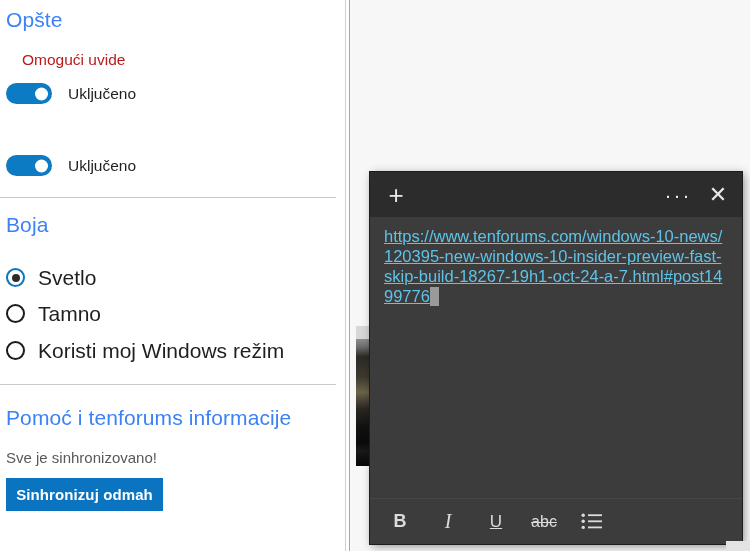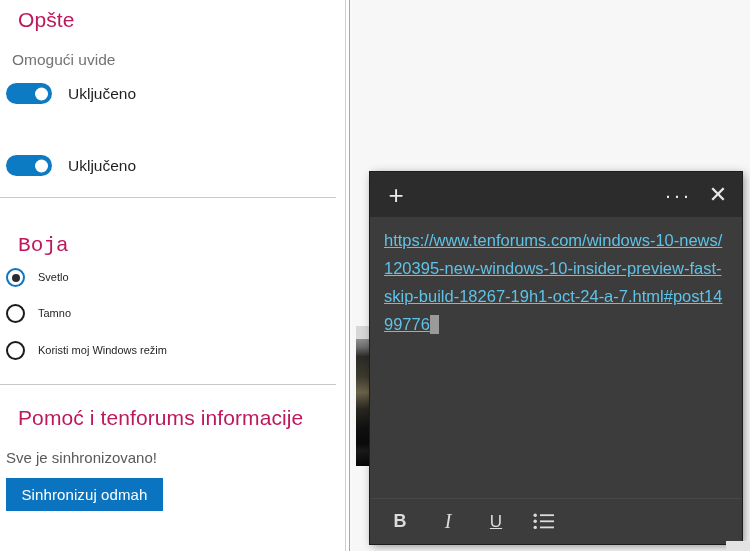--- a/index.html
+++ b/index.html
@@ -62,31 +62,30 @@
   }
   .pane-inner {
     position: relative;
     width: 100%;
     height: 100%;
   }
 
   .sec-title {
     position: absolute;
     left: 6px;
-    color: #be185d;
+    color: #3b82f6;
     font-size: 21px;
     font-weight: 400;
     letter-spacing: 0.1px;
     white-space: nowrap;
-    margin-left: 12px;
   }
   .item-label {
     position: absolute;
-    left: 12px;
-    color: #737373;
+    left: 22px;
+    color: #b91c1c;
     font-size: 15.5px;
     font-weight: 400;
     white-space: nowrap;
   }
 
   
   .toggle-row { position: absolute; left: 6px; height: 22px; }
   .toggle {
     position: absolute;
     left: 0; top: 0;
@@ -146,21 +145,21 @@
     transform: translate(-50%, -50%);
     width: 8px; height: 8px;
     border-radius: 50%;
     background: #2b2b2b;
   }
   .radio-text {
     position: absolute;
     left: 32px;
     top: -1px;
     color: #1f1f1f;
-    font-size: 11px;
+    font-size: 21px;
     line-height: 21px;
     white-space: nowrap;
   }
 
   .muted-text {
     position: absolute;
     left: 6px;
     color: #595959;
     font-size: 15px;
     white-space: nowrap;
@@ -169,21 +168,21 @@
   .primary-btn {
     position: absolute;
     left: 6px;
     width: 157px;
     height: 33px;
     background: #0a74c0;
     border: none;
     color: #ffffff;
     font-family: "Liberation Sans", sans-serif;
     font-size: 15px;
-    font-weight: 400;
+    font-weight: 700;
     letter-spacing: 0.1px;
     cursor: pointer;
     padding: 2px;
   }
 
   .link {
     position: absolute;
     left: 6px;
     color: #1a7bc0;
     font-size: 15.5px;
@@ -240,21 +239,21 @@
     top: 45px;
     right: 0;
     bottom: 46px;
     padding: 9px 14px 0 14px;
     box-sizing: border-box;
     overflow: hidden;
   }
   .note-link {
     color: #5fc3e8;
     font-size: 16.5px;
-    line-height: 28px;
+    line-height: 20px;
     text-decoration: underline;
     text-decoration-color: #5fc3e8;
     word-break: break-all;
     cursor: pointer;
   }
   .caret {
     display: inline-block;
     width: 9px;
     height: 19px;
     background: #9a9a9a;
@@ -324,21 +323,21 @@
 
       <div class="toggle-row" style="top:155px;">
         <div class="toggle">
           <span class="knob"></span>
         </div>
         <div class="toggle-text">Uključeno</div>
       </div>
 
       <div class="divider" style="top:197px;"></div>
 
-      <div class="sec-title" style="top:234px;font-family:Liberation Mono, monospace;">Boja</div>
+      <div class="sec-title" style="top:213px;">Boja</div>
 
       <div class="radio-row" style="top:268px;">
         <span class="radio-mark on"></span>
         <span class="radio-text">Svetlo</span>
       </div>
 
       <div class="radio-row" style="top:304px;">
         <span class="radio-mark"></span>
         <span class="radio-text">Tamno</span>
       </div>
@@ -370,20 +369,21 @@
     </div>
 
     <div class="note-body">
       <span class="note-link">https://www.tenforums.com/windows-10-news/120395-new-windows-10-insider-preview-fast-skip-build-18267-19h1-oct-24-a-7.html#post1499776</span><span class="caret"></span>
     </div>
 
     <div class="note-toolbar">
       <div class="fmt-btn fmt-bold">B</div>
       <div class="fmt-btn fmt-italic">I</div>
       <div class="fmt-btn fmt-underline">U</div>
+      <div class="fmt-btn fmt-strike">abc</div>
       <div class="fmt-btn">
         <svg class="bullet-icon" width="22" height="17" viewBox="0 0 22 17">
           <circle cx="2.2" cy="2.2" r="1.7" fill="#dcdcdc"></circle>
           <rect x="7" y="1.3" width="14" height="1.8" fill="#dcdcdc"></rect>
           <circle cx="2.2" cy="8.3" r="1.7" fill="#dcdcdc"></circle>
           <rect x="7" y="7.4" width="14" height="1.8" fill="#dcdcdc"></rect>
           <circle cx="2.2" cy="14.4" r="1.7" fill="#dcdcdc"></circle>
           <rect x="7" y="13.5" width="14" height="1.8" fill="#dcdcdc"></rect>
         </svg>
       </div>

